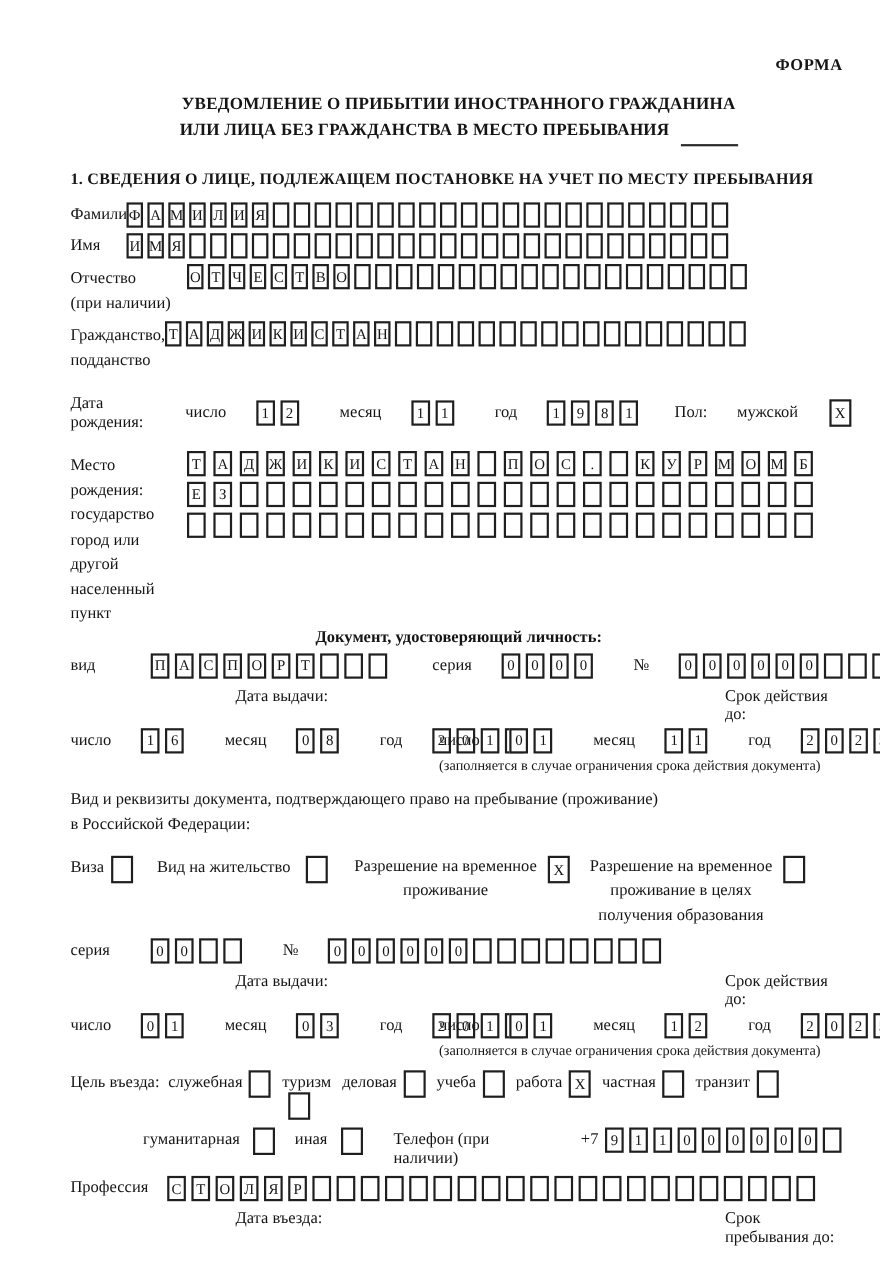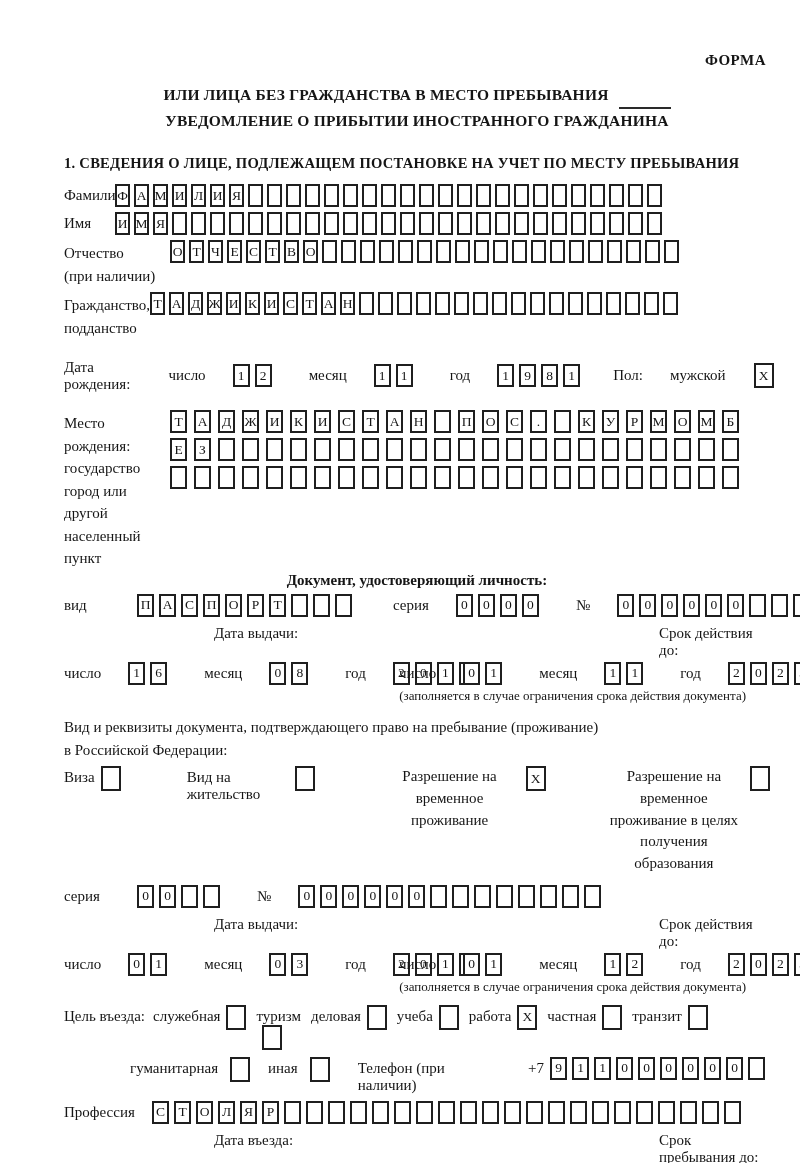--- a/index.html
+++ b/index.html
@@ -51,22 +51,22 @@
 </style>
 </head>
 <body>
 
 <div class="page">
 
 
   <div class="form-label">ФОРМА</div>
 
   <div class="title">
+    <div>УВЕДОМЛЕНИЕ О ПРИБЫТИИ ИНОСТРАННОГО ГРАЖДАНИНА</div>
     <div><span>ИЛИ ЛИЦА БЕЗ ГРАЖДАНСТВА В МЕСТО ПРЕБЫВАНИЯ</span><span class="title-underline">&nbsp;</span></div>
-    <div>УВЕДОМЛЕНИЕ О ПРИБЫТИИ ИНОСТРАННОГО ГРАЖДАНИНА</div>
   </div>
 
   <div class="sec-heading">1. СВЕДЕНИЯ О ЛИЦЕ, ПОДЛЕЖАЩЕМ ПОСТАНОВКЕ НА УЧЕТ ПО МЕСТУ ПРЕБЫВАНИЯ</div>
 
   <div class="frow">
     <span class="lbl w51">Фамилия</span>
     <span class="cells tight">
         <span class="cell">Ф</span>
         <span class="cell">А</span>
         <span class="cell">М</span>
@@ -409,21 +409,21 @@
         </span>
     </div>
   </div>
   <div class="note">(заполняется в случае ограничения срока действия документа)</div>
 
   <div class="para">
     <div>Вид и реквизиты документа, подтверждающего право на пребывание (проживание)</div>
     <div>в Российской Федерации:</div>
   </div>
 
-  <div class="frow" style="margin-top:4px;gap:44px;">
+  <div class="frow" style="margin-top:16px;">
     <div class="pair">
       <span style="padding-top:3px;">Виза</span>
       <span class="cells boxwrap">
           <span class="cell"></span>
         </span>
     </div>
     <div class="pair" style="margin-left:22px;justify-content:center;">
       <span style="padding-top:3px;">Вид на жительство</span>
       <span class="cells boxwrap" style="margin-left:14px;">
           <span class="cell"></span>

